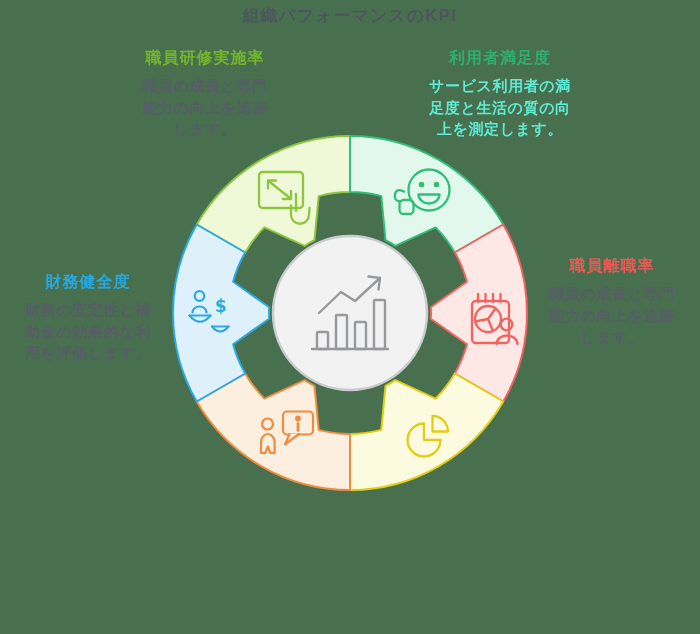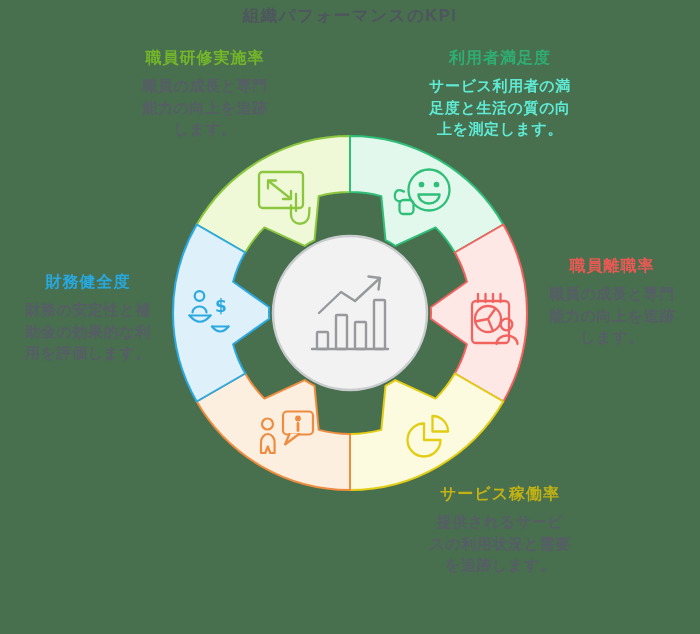--- a/index.html
+++ b/index.html
@@ -114,24 +114,20 @@
   <div class="kpi-block" style="left:427px;top:48px;">
     <div class="kpi-label" style="color: rgb(46, 174, 114);">利用者満足度</div>
     <div class="kpi-desc w9" style="color: #5eead4;">サービス利用者の満足度と生活の質の向上を測定します。</div>
   </div>
 
   <div class="kpi-block" style="left:539px;top:256px;">
     <div class="kpi-label" style="color: rgb(236, 88, 83);">職員離職率</div>
     <div class="kpi-desc w8" style="color: rgb(87, 93, 103);">職員の成長と専門能力の向上を追跡します。</div>
   </div>
 
-  <div class="kpi-block" style="left:427px;top:484px;">
-    <div class="kpi-label" style="color: rgb(194, 177, 21);">サービス稼働率</div>
-    <div class="kpi-desc w9" style="color: rgb(87, 93, 103);">提供されるサービスの利用状況と需要を追跡します。</div>
-  </div>
 
   <div class="kpi-block" style="left:134px;top:484px;">
   </div>
 
   <div class="kpi-block" style="left:15px;top:272px;">
     <div class="kpi-label" style="color: rgb(39, 169, 223);">財務健全度</div>
     <div class="kpi-desc w8" style="color: rgb(87, 93, 103);">財務の安定性と補助金の効果的な利用を評価します。</div>
   </div>
 
 </div>

